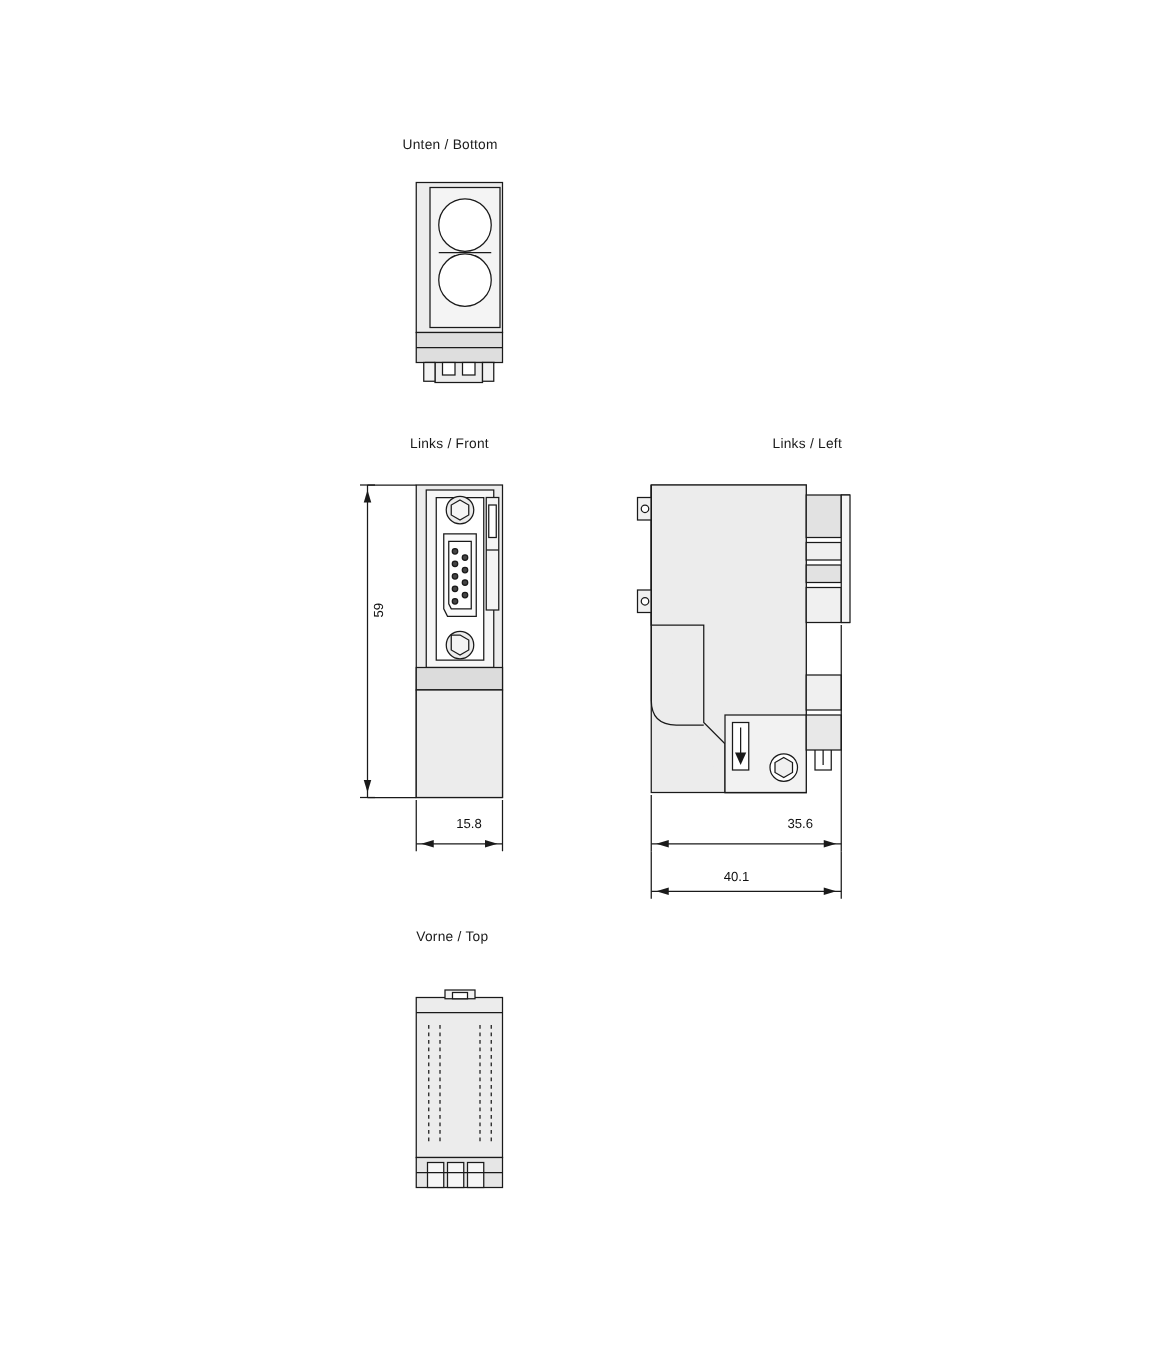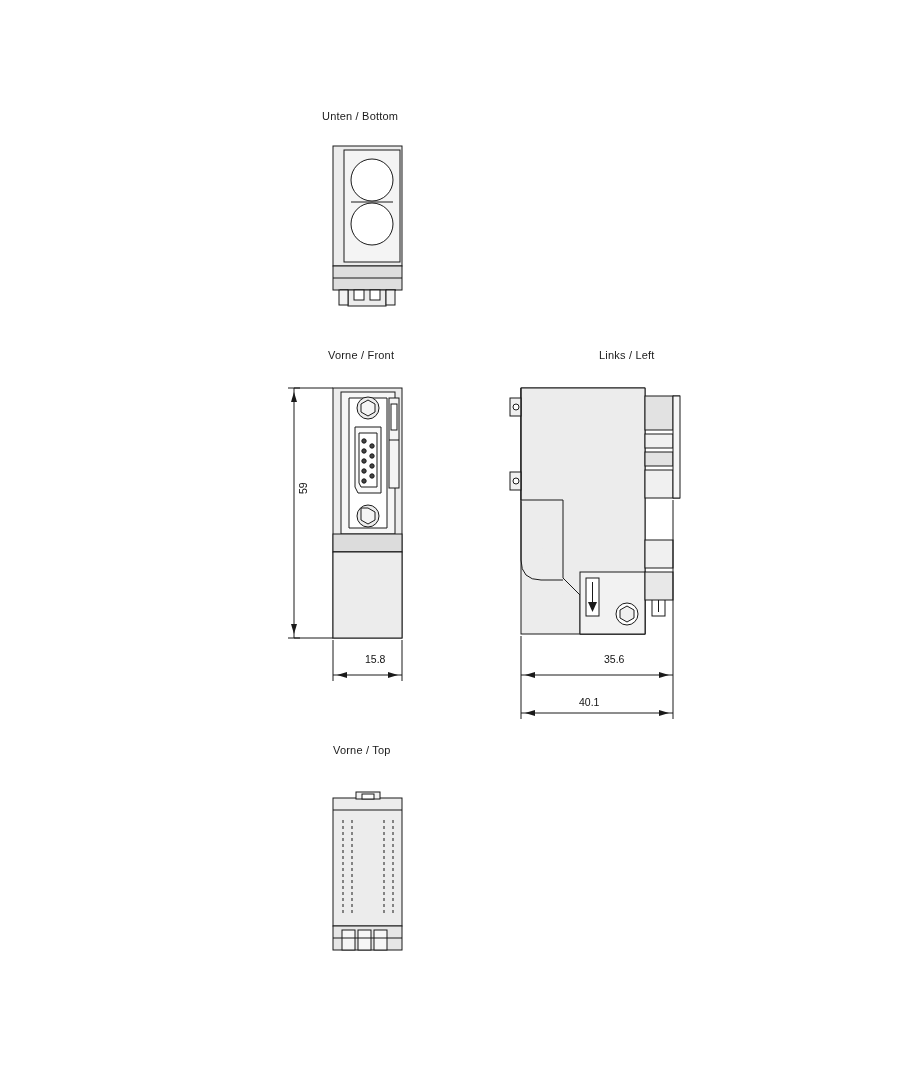--- a/index.html
+++ b/index.html
@@ -68,27 +68,27 @@
     transform-origin: left top;
     font-family: "Liberation Sans", sans-serif;
   }
 </style>
 </head>
 <body>
 
 <div class="sheet">
 
   <div class="view-label" style="left:322px; top:110px;">Unten / Bottom</div>
-  <div class="view-label" style="left:328px; top:349px;">Vorne / Front</div>
-  <div class="view-label" style="left:561px; top:349px;padding-left:38px;">Links / Left</div>
+  <div class="view-label" style="left:328px; top:349px;">Links / Front</div>
+  <div class="view-label" style="left:580px; top:349px;padding-left:38px;">Links / Left</div>
   <div class="view-label" style="left:333px; top:744px;">Vorne / Top</div>
 
   <div class="dim-text vertical" style="left:284px; top:494px;">59</div>
   <div class="dim-text" style="left:352px; top:653px;">15.8</div>
-  <div class="dim-text" style="left:591px; top:653px;">35.6</div>
+  <div class="dim-text" style="left:617px; top:653px;">35.6</div>
   <div class="dim-text" style="left:566px; top:696px;">40.1</div>
 
   <div class="brand-text" style="left:541px; top:439px;">SIEMENS</div>
   <div class="order-text" style="left:554px; top:452px;">6ES7 972-0BA52-0XA0</div>
 
   <div class="switch-text" style="left:392px; top:414px;">On</div>
   <div class="switch-text" style="left:392px; top:478px;">Off</div>
 
   <svg class="svg-layer" width="922" height="1080" viewBox="0 0 922 1080">
     <g fill="none" stroke="#1a1a1a" stroke-width="1" shape-rendering="geometricPrecision">

